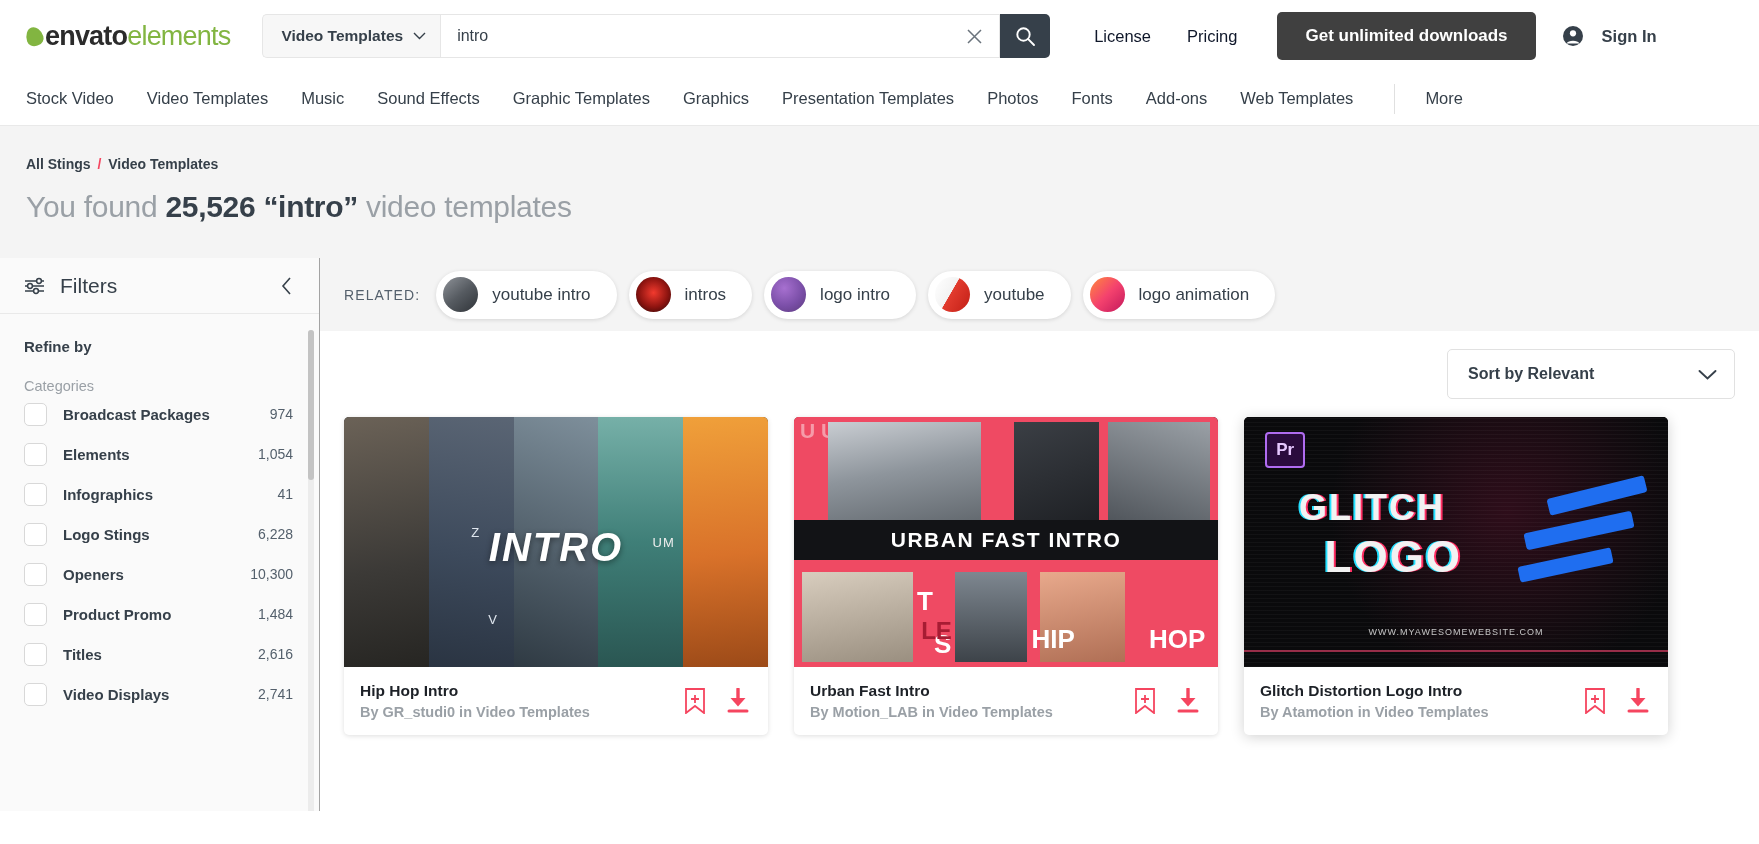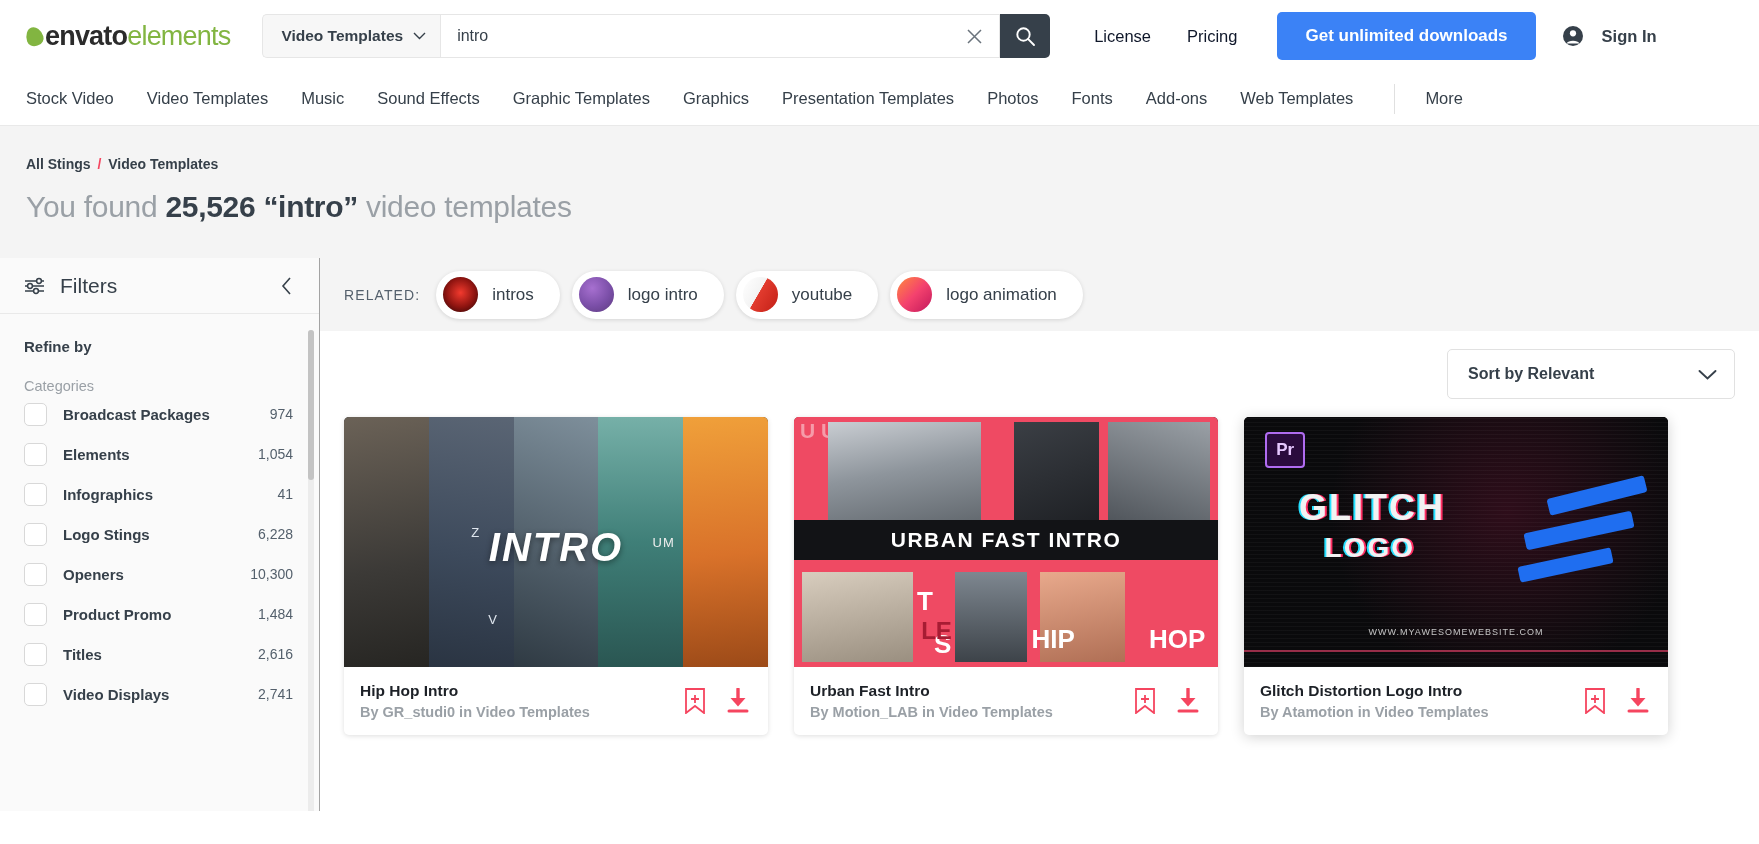--- a/index.html
+++ b/index.html
@@ -75,21 +75,21 @@
     cursor: pointer;
   }
 
   .toplink {
     font-size: 16.5px; color: #0f172a; margin: 0 18px;
     cursor: pointer; white-space: nowrap;
   }
   .cta {
     margin-left: 22px;
     height: 48px;
-    background: #3b82f6;
+    background: #404040;
     color: #fff;
     font-size: 17px; font-weight: bold;
     border: none; border-radius: 5px;
     padding: 0 28px;
     cursor: pointer;
     font-family: "Liberation Sans", sans-serif;
     white-space: nowrap;
   }
   .signin {
     margin-left: 26px; display: flex; align-items: center; gap: 18px;
@@ -355,21 +355,21 @@
     letter-spacing: 0px;
   }
   .gl-word {
     position: absolute; left: 13%; top: 28%;
     font-size: 36px; font-weight: bold; color: #f2f2f2;
     letter-spacing: 2px;
     text-shadow: 2px 0 #ff2e63, -2px 0 #24e0ff;
   }
   .gl-word2 {
     position: absolute; left: 19%; top: 46%;
-    font-size: 28px; font-weight: bold; color: #f2f2f2;
+    font-size: 44px; font-weight: bold; color: #f2f2f2;
     letter-spacing: 2px;
     text-shadow: 2px 0 #ff2e63, -2px 0 #24e0ff;
   }
   .gl-brush1 {
     position: absolute; right: 5%; top: 28%; width: 100px; height: 17px;
     background: #1f6ef0; transform: rotate(-14deg); border-radius: 3px;
   }
   .gl-brush2 {
     position: absolute; right: 8%; top: 42%; width: 110px; height: 17px;
     background: #1f6ef0; transform: rotate(-12deg); border-radius: 3px;
@@ -539,20 +539,24 @@
       <div class="sb-thumb"></div>
     </div>
   </div>
 
   <div class="main">
 
     <div class="related-band">
       <div class="related-label">RELATED:</div>
 
       <div class="pill">
+        <span class="pill-thumb pt-youtube-intro"></span>
+        <span class="pill-label">youtube intro</span>
+      </div>
+      <div class="pill">
         <span class="pill-thumb pt-intros"></span>
         <span class="pill-label">intros</span>
       </div>
       <div class="pill">
         <span class="pill-thumb pt-logo-intro"></span>
         <span class="pill-label">logo intro</span>
       </div>
       <div class="pill">
         <span class="pill-thumb pt-youtube"></span>
         <span class="pill-label">youtube</span>

